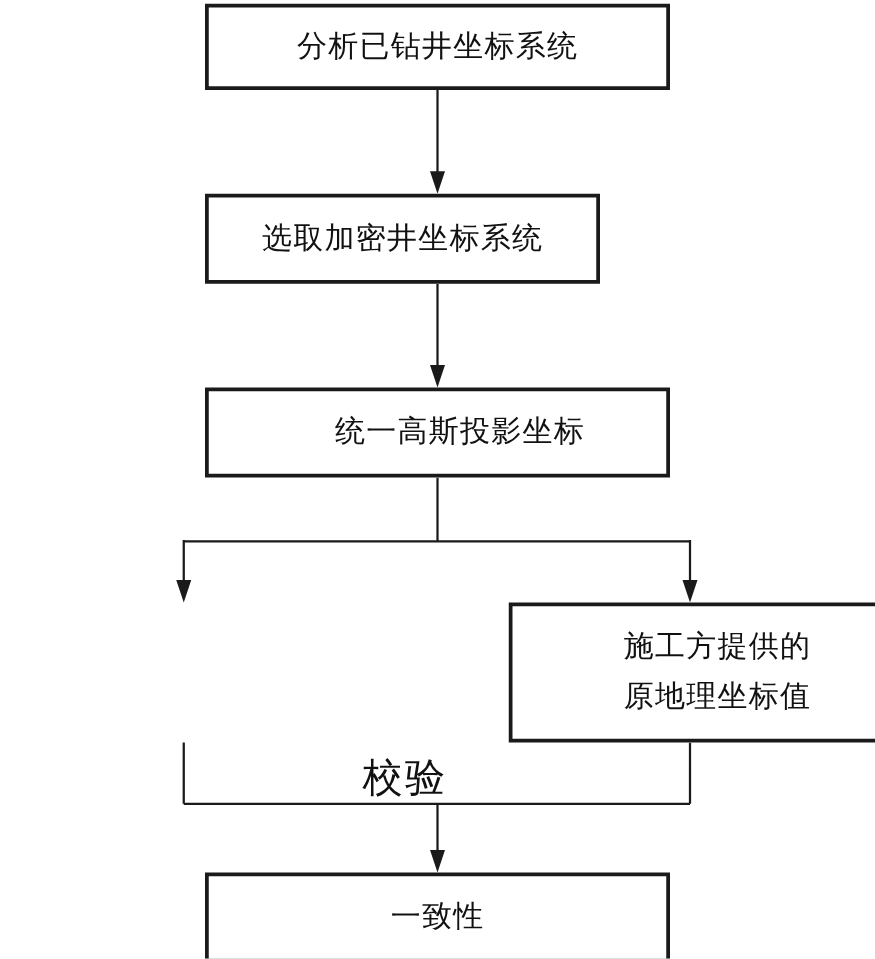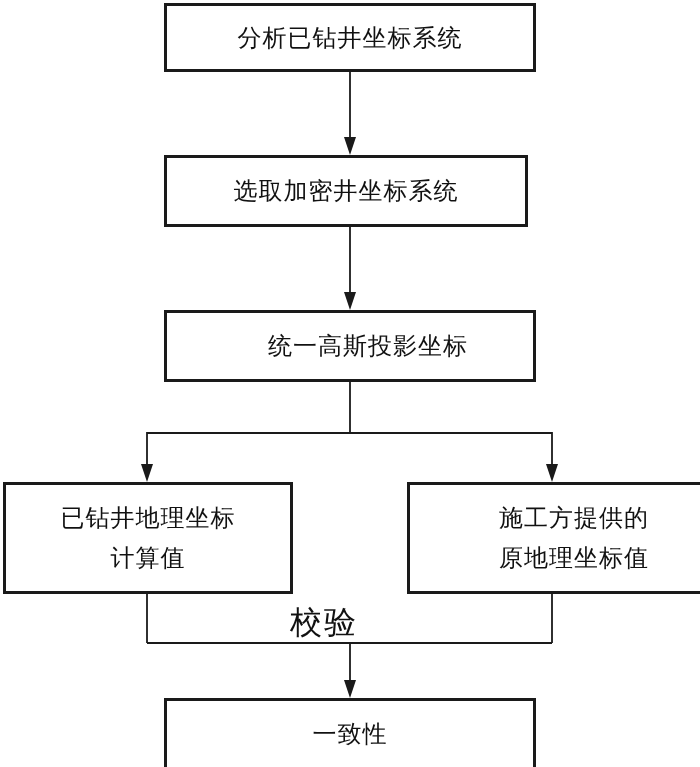--- a/index.html
+++ b/index.html
@@ -37,21 +37,21 @@
     text-align: center;
     font-size: 24px;
     line-height: 40px;
     letter-spacing: 1px;
   }
   .node span {
     display: block;
     white-space: nowrap;
   }
   .node-analyze   { left: 164px; top: 3px;   width: 372px; height: 69px;  }
-  .node-select    { left: 164px; top: 155px; width: 364px; height: 72px;  }
+  .node-select    { left: 164px; top: 155px; width: 316px; height: 72px;  }
   .node-unify     { left: 164px; top: 310px; width: 372px; height: 72px; padding-left: 36px;  }
   .node-drilled   { left: 3px;   top: 482px; width: 290px; height: 112px; }
   .node-provided  { left: 407px; top: 482px; width: 334px; height: 112px; }
   .node-consistency { left: 164px; top: 698px; width: 372px; height: 72px; }
   .edge-label {
     position: absolute;
     left: 290px;
     top: 605px;
     width: 120px;
     height: 34px;
@@ -114,24 +114,20 @@
   </div>
 
   <div class="node node-select">
     <span>选取加密井坐标系统</span>
   </div>
 
   <div class="node node-unify">
     <span>统一高斯投影坐标</span>
   </div>
 
-  <div class="node node-drilled">
-    <span>已钻井地理坐标</span>
-    <span>计算值</span>
-  </div>
 
   <div class="node node-provided">
     <span>施工方提供的</span>
     <span>原地理坐标值</span>
   </div>
 
   <div class="edge-label">校验</div>
 
   <div class="node node-consistency">
     <span>一致性</span>

